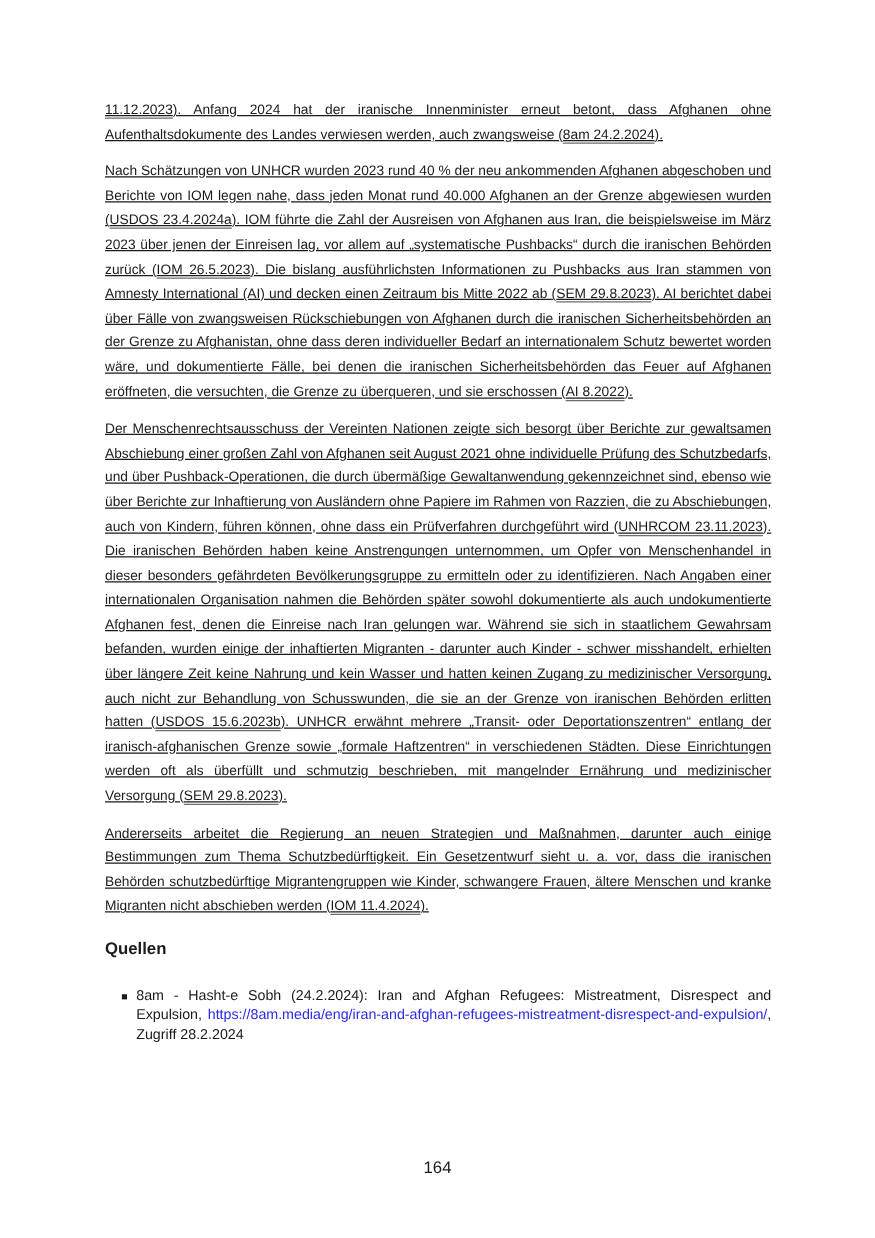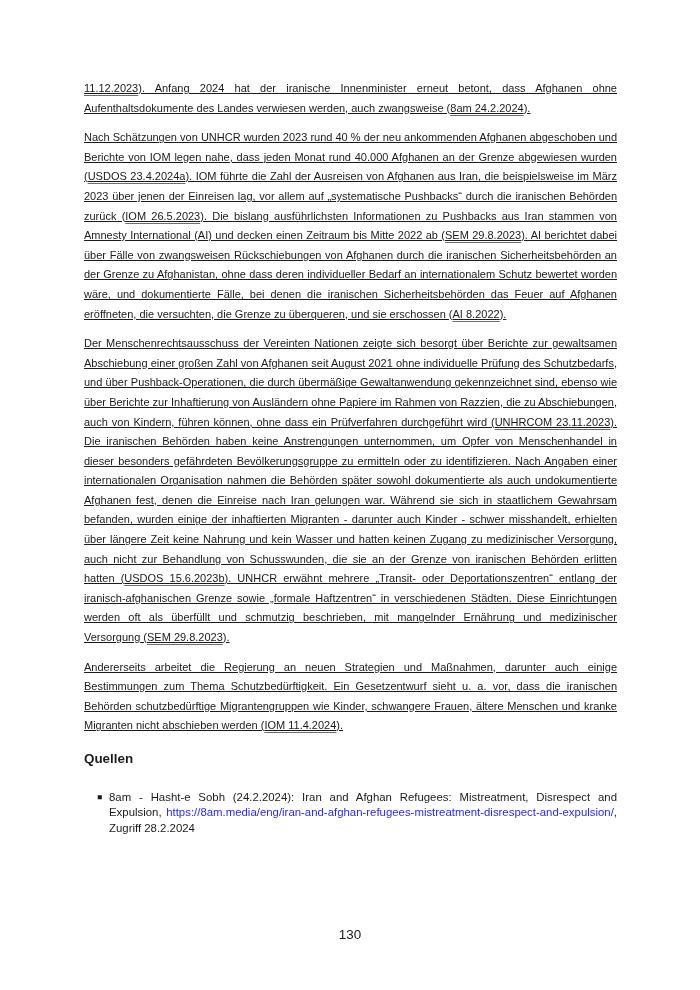--- a/index.html
+++ b/index.html
@@ -81,15 +81,15 @@
         <p class="para"><span>Nach Schätzungen von UNHCR wurden 2023 rund 40 % der neu ankommenden Afghanen abgeschoben und Berichte von IOM legen nahe, dass jeden Monat rund 40.000 Afghanen an der Grenze abgewiesen wurden (</span><span class="cite">USDOS 23.4.2024a</span><span>). IOM führte die Zahl der Ausreisen von Afghanen aus Iran, die beispielsweise im März 2023 über jenen der Einreisen lag, vor allem auf „systematische Pushbacks“ durch die iranischen Behörden zurück (</span><span class="cite">IOM 26.5.2023</span><span>). Die bislang ausführlichsten Informationen zu Pushbacks aus Iran stammen von Amnesty International (AI) und decken einen Zeitraum bis Mitte 2022 ab (</span><span class="cite">SEM 29.8.2023</span><span>). AI berichtet dabei über Fälle von zwangsweisen Rückschiebungen von Afghanen durch die iranischen Sicherheitsbehörden an der Grenze zu Afghanistan, ohne dass deren individueller Bedarf an internationalem Schutz bewertet worden wäre, und dokumentierte Fälle, bei denen die iranischen Sicherheitsbehör­den das Feuer auf Afghanen eröffneten, die versuchten, die Grenze zu überqueren, und sie erschossen (</span><span class="cite">AI 8.2022</span><span>).</span></p>
         <p class="para"><span>Der Menschenrechtsausschuss der Vereinten Nationen zeigte sich besorgt über Berichte zur gewaltsamen Abschiebung einer großen Zahl von Afghanen seit August 2021 ohne individuelle Prüfung des Schutzbedarfs, und über Pushback-Operationen, die durch übermäßige Gewalt­anwendung gekennzeichnet sind, ebenso wie über Berichte zur Inhaftierung von Ausländern ohne Papiere im Rahmen von Razzien, die zu Abschiebungen, auch von Kindern, führen kön­nen, ohne dass ein Prüfverfahren durchgeführt wird (</span><span class="cite">UNHRCOM 23.11.2023</span><span>). Die iranischen Behörden haben keine Anstrengungen unternommen, um Opfer von Menschenhandel in dieser besonders gefährdeten Bevölkerungsgruppe zu ermitteln oder zu identifizieren. Nach Angaben einer internationalen Organisation nahmen die Behörden später sowohl dokumentierte als auch undokumentierte Afghanen fest, denen die Einreise nach Iran gelungen war. Während sie sich in staatlichem Gewahrsam befanden, wurden einige der inhaftierten Migranten - darunter auch Kin­der - schwer misshandelt, erhielten über längere Zeit keine Nahrung und kein Wasser und hatten keinen Zugang zu medizinischer Versorgung, auch nicht zur Behandlung von Schusswunden, die sie an der Grenze von iranischen Behörden erlitten hatten (</span><span class="cite">USDOS 15.6.2023b</span><span>). UNHCR erwähnt mehrere „Transit- oder Deportationszentren“ entlang der iranisch-afghanischen Gren­ze sowie „formale Haftzentren“ in verschiedenen Städten. Diese Einrichtungen werden oft als überfüllt und schmutzig beschrieben, mit mangelnder Ernährung und medizinischer Versorgung (</span><span class="cite">SEM 29.8.2023</span><span>).</span></p>
         <p class="para"><span>Andererseits arbeitet die Regierung an neuen Strategien und Maßnahmen, darunter auch einige Bestimmungen zum Thema Schutzbedürftigkeit. Ein Gesetzentwurf sieht u. a. vor, dass die iranischen Behörden schutzbedürftige Migrantengruppen wie Kinder, schwangere Frauen, ältere Menschen und kranke Migranten nicht abschieben werden (</span><span class="cite">IOM 11.4.2024</span><span>).</span></p>
       </div>
     <h2 class="sources-heading">Quellen</h2>
     <ul id="sources" class="sources">
         <li class="source-item"><span class="bullet">■</span><span>8am - Hasht-e Sobh (24.2.2024): Iran and Afghan Refugees: Mistreatment, Disrespect and Expulsion, </span><span class="url">https://8am.media/eng/iran-and-afghan-refugees-mistreatment-disrespect-and-expulsion/</span><span>, Zugriff 28.2.2024</span></li>
       </ul>
   </main>
   <footer class="footer">
-    <span class="page-number">130</span>
+    <span class="page-number">164</span>
   </footer>
 </div>
 
 </body></html>

